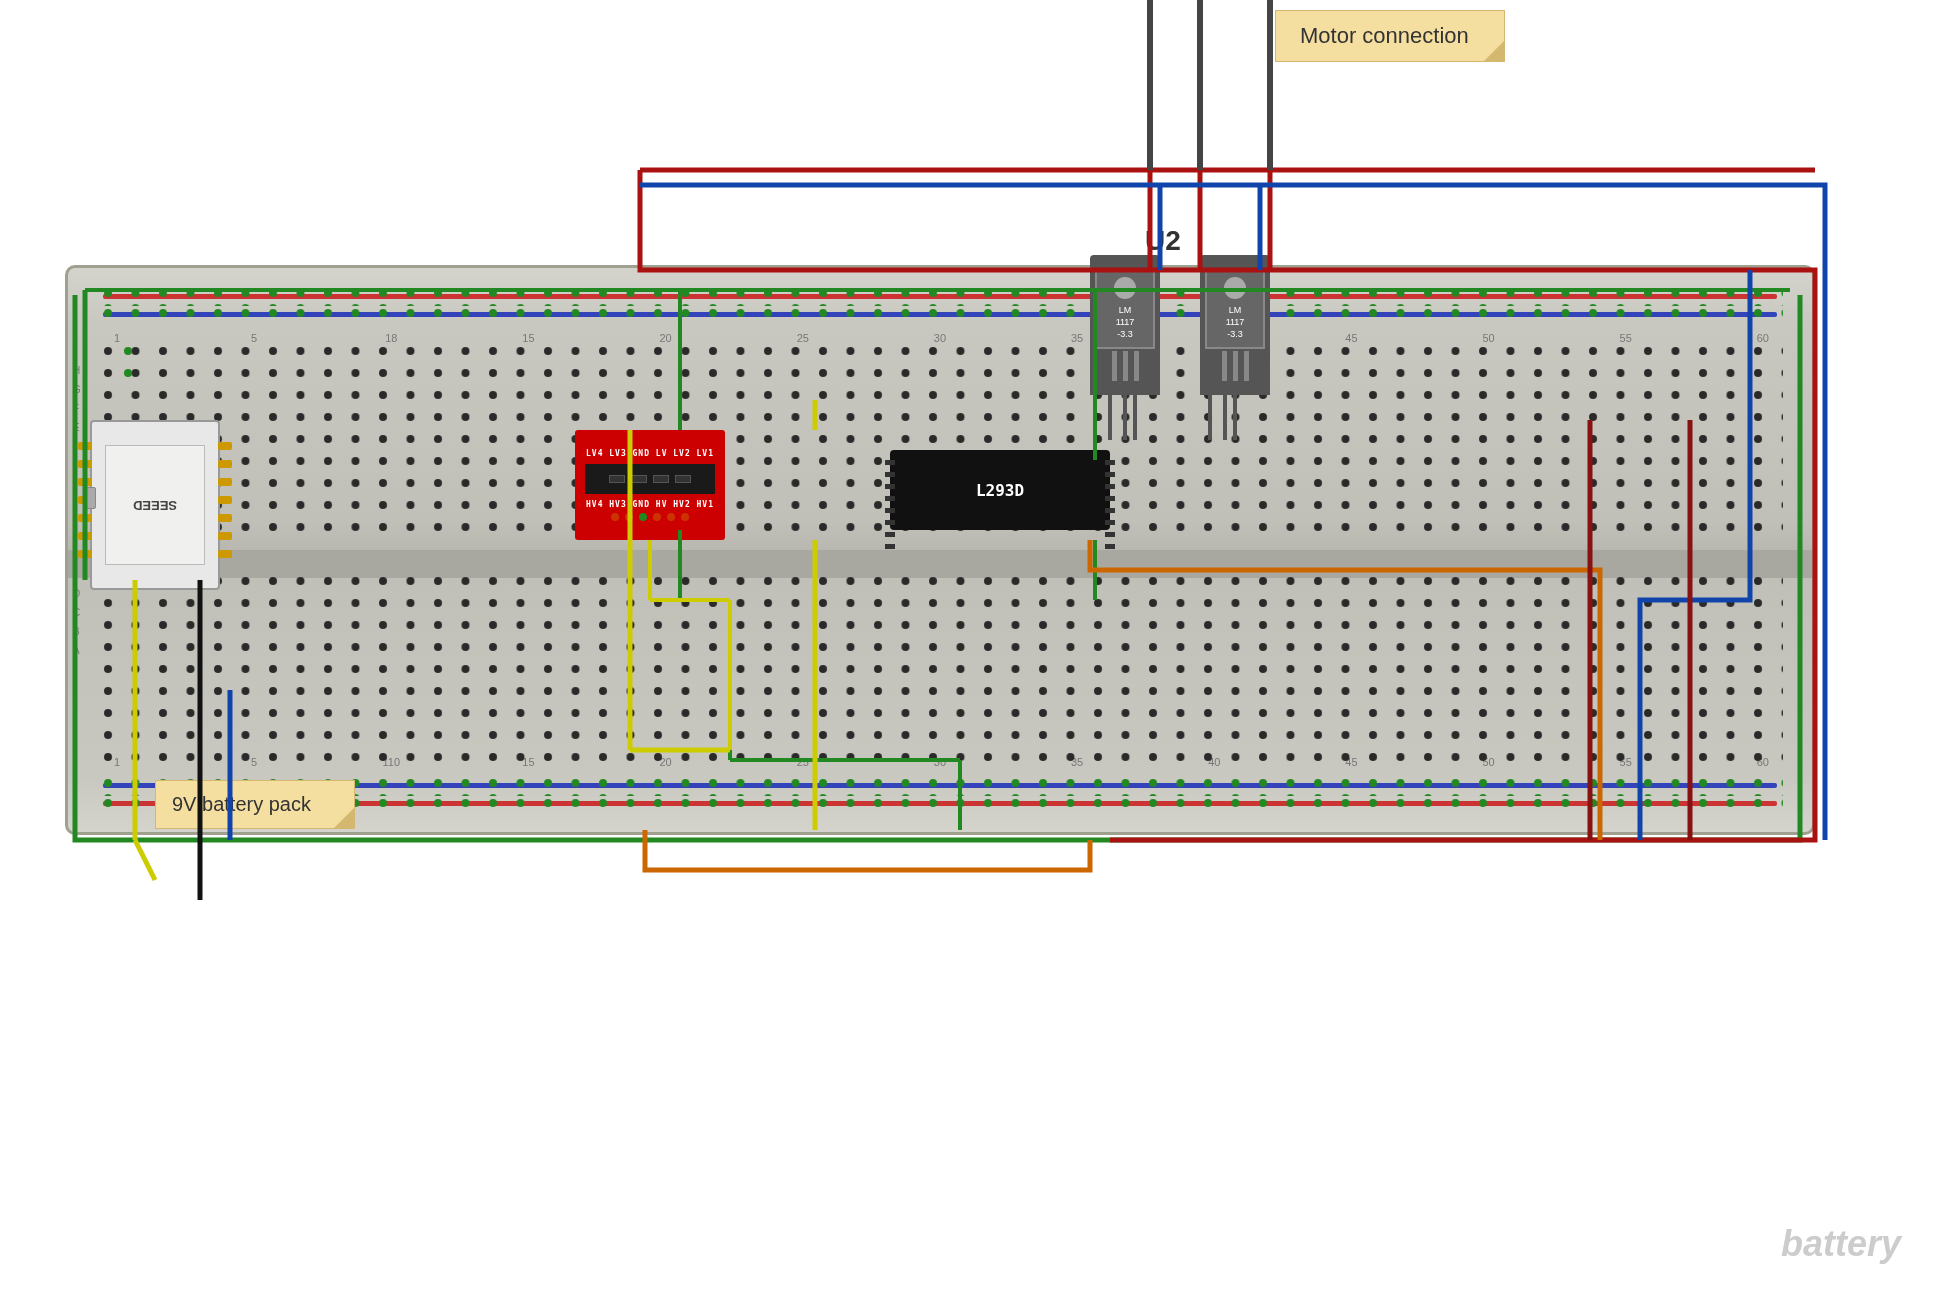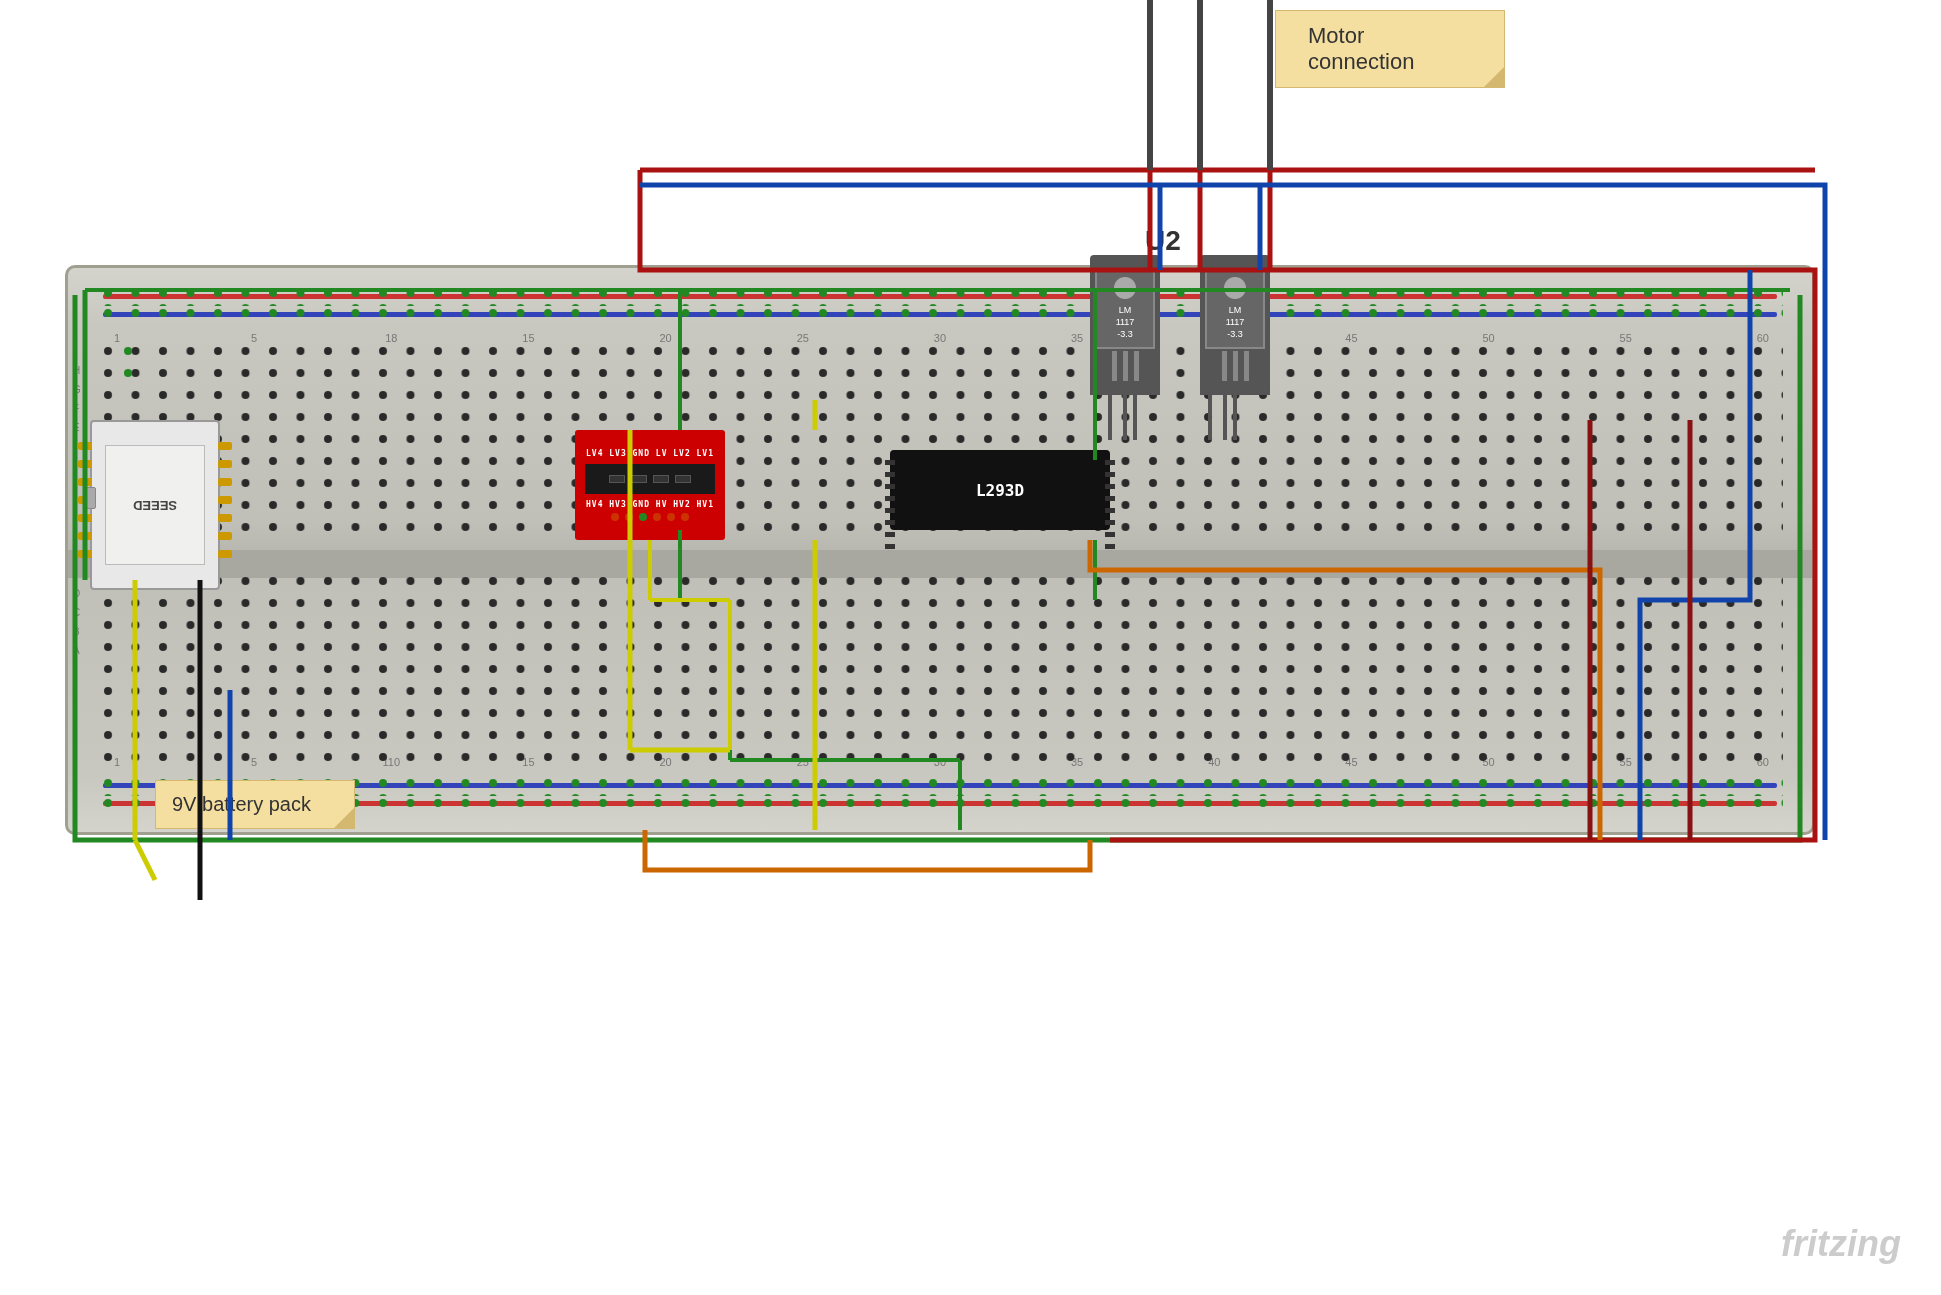--- a/index.html
+++ b/index.html
@@ -32,21 +32,21 @@
       height: 1295px;
       pointer-events: none;
     }
 
     
     .note-motor {
       position: absolute;
       top: 10px;
       left: 1275px;
       width: 230px;
-      padding: 12px 32px;
+      padding: 12px 24px;
       background: #f5dfa0;
       border: 1px solid #d4b870;
       font-size: 22px;
       color: #333;
       font-weight: 500;
     }
     .note-motor::after {
       content: '';
       position: absolute;
       bottom: -1px;
@@ -402,21 +402,21 @@
 
 <div class="note-motor">
   <span>Motor connection</span>
 </div>
 
 <div class="note-battery">
   <span>9V battery pack</span>
 </div>
 
 <div class="fritzing-logo">
-  <span>fritzing</span>
+  <span>battery</span>
 </div>
 
 <svg class="wires-svg" xmlns="http://www.w3.org/2000/svg">
 
   <polyline points="75,295 75,840 1800,840 1800,295" fill="none" stroke="#228822" stroke-width="5"></polyline>
 
   <line x1="85" y1="290" x2="85" y2="580" stroke="#228822" stroke-width="5"></line>
 
   <line x1="85" y1="290" x2="1790" y2="290" stroke="#228822" stroke-width="4"></line>
 

